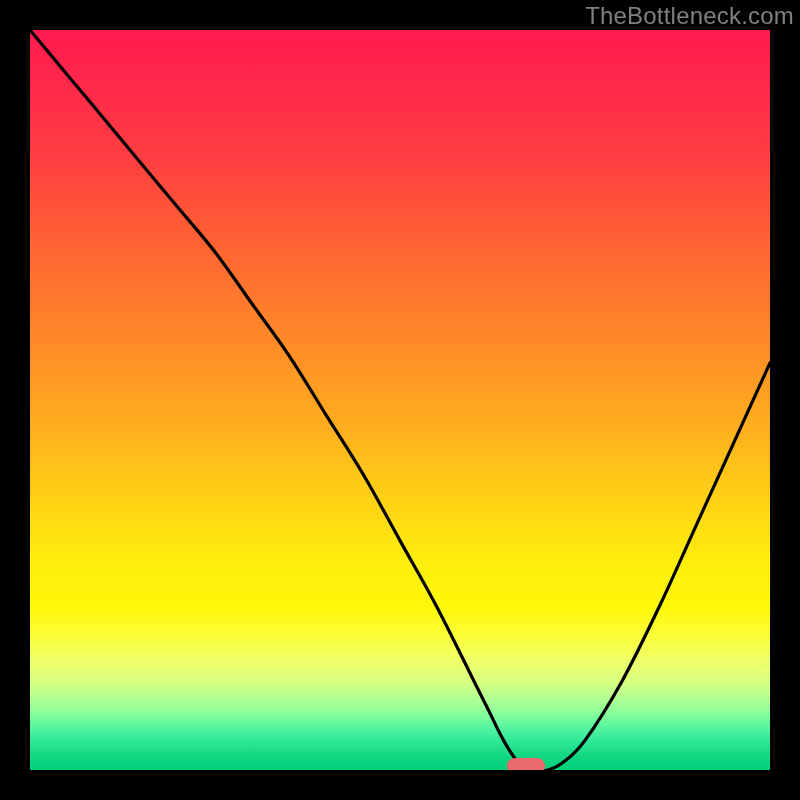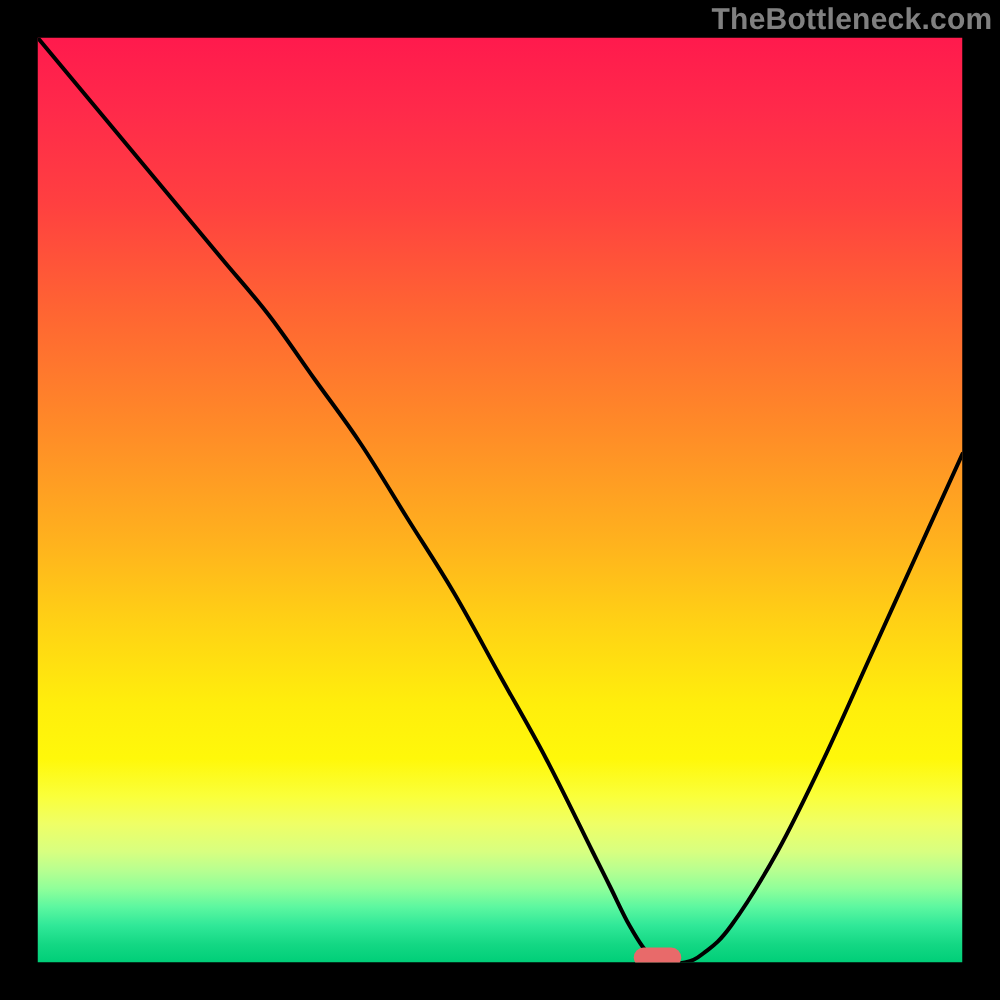--- a/index.html
+++ b/index.html
@@ -16,21 +16,21 @@
     width: 800px;
     height: 800px;
     background: #000;
   }
   .watermark {
     position: absolute;
     top: 2px;
     right: 6px;
     color: #808080;
     font-size: 24px;
-    font-weight: 700;
+    font-weight: 400;
     letter-spacing: 0.2px;
     user-select: none;
     z-index: 10;
   }
   .plot {
     position: absolute;
     left: 30px;
     top: 30px;
     width: 740px;
     height: 740px;

